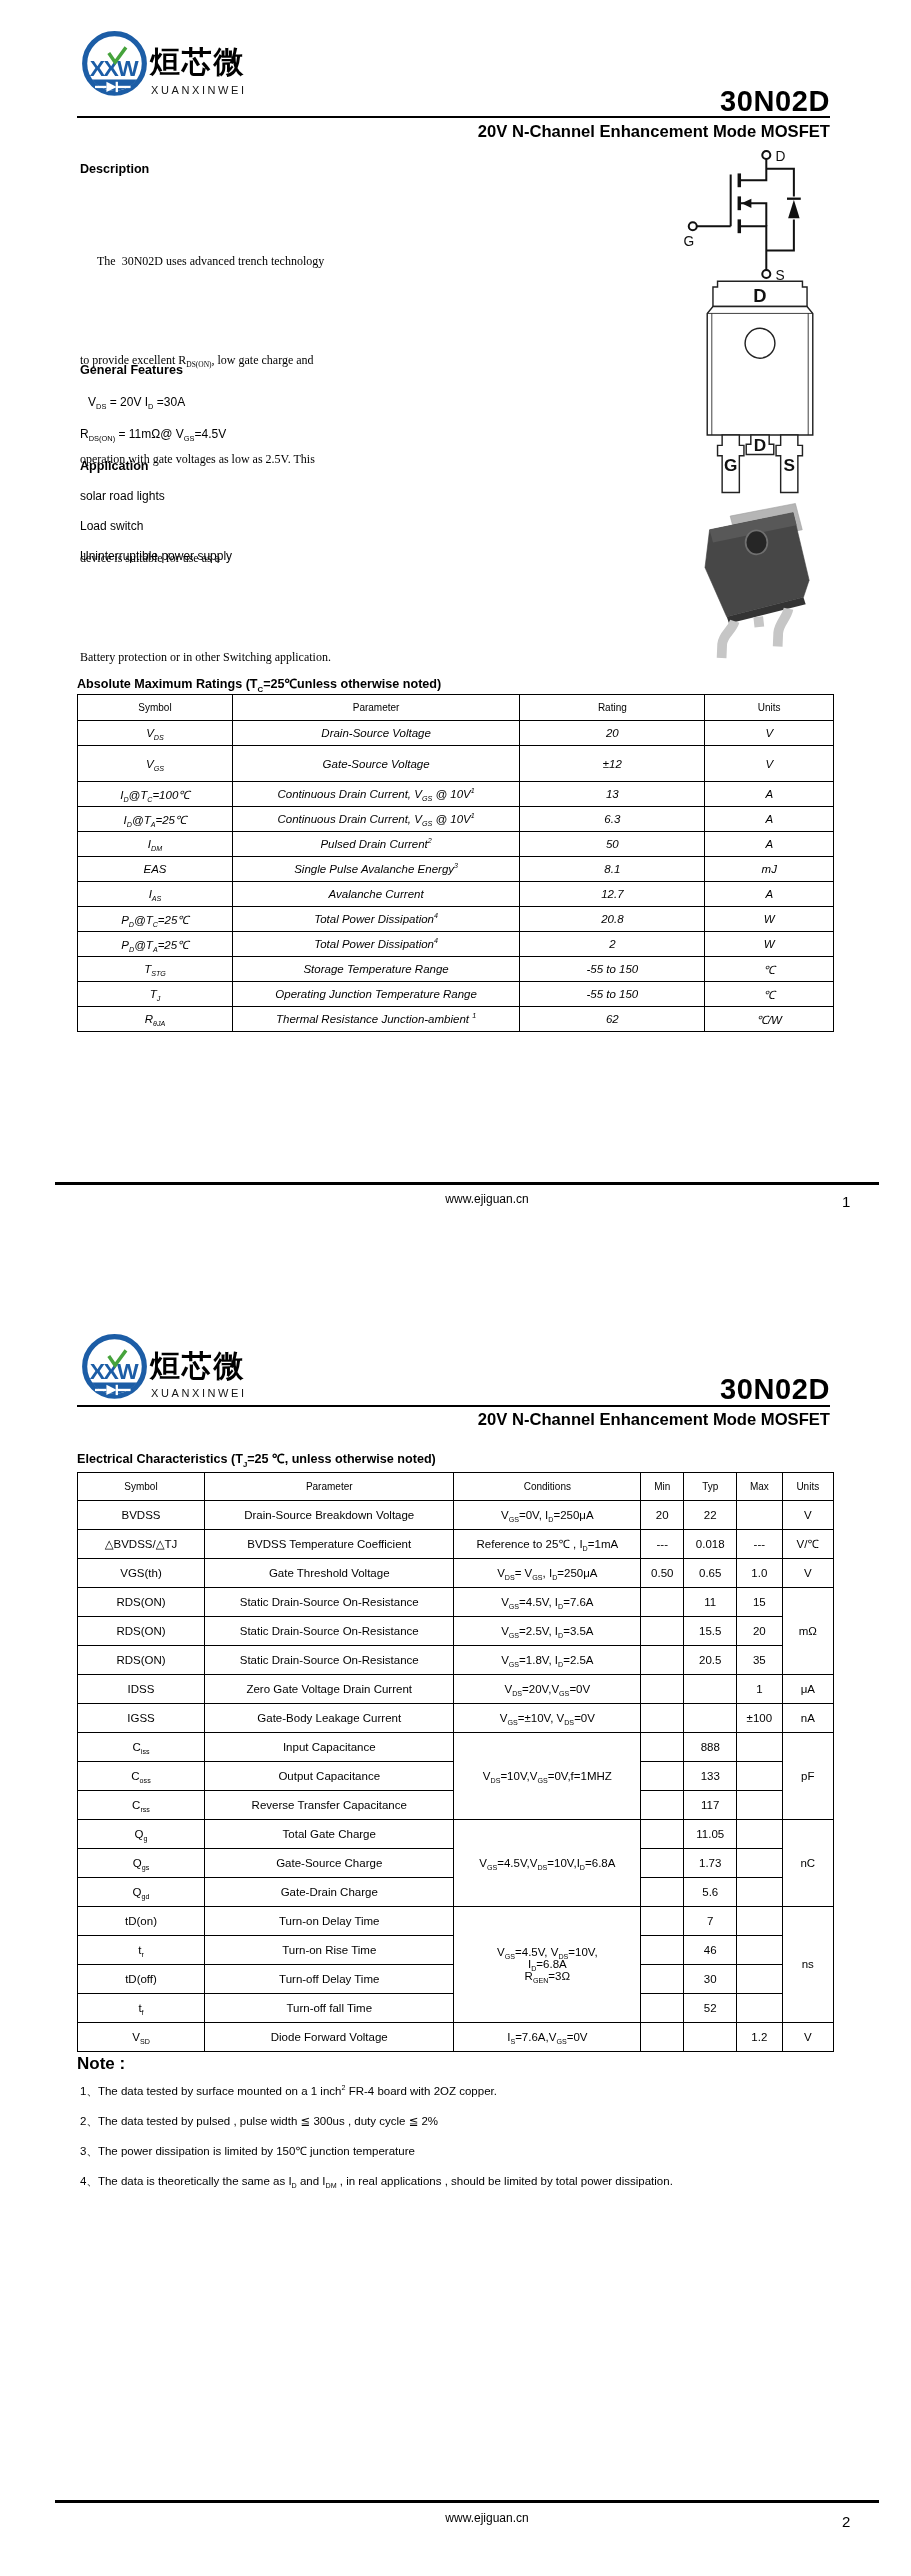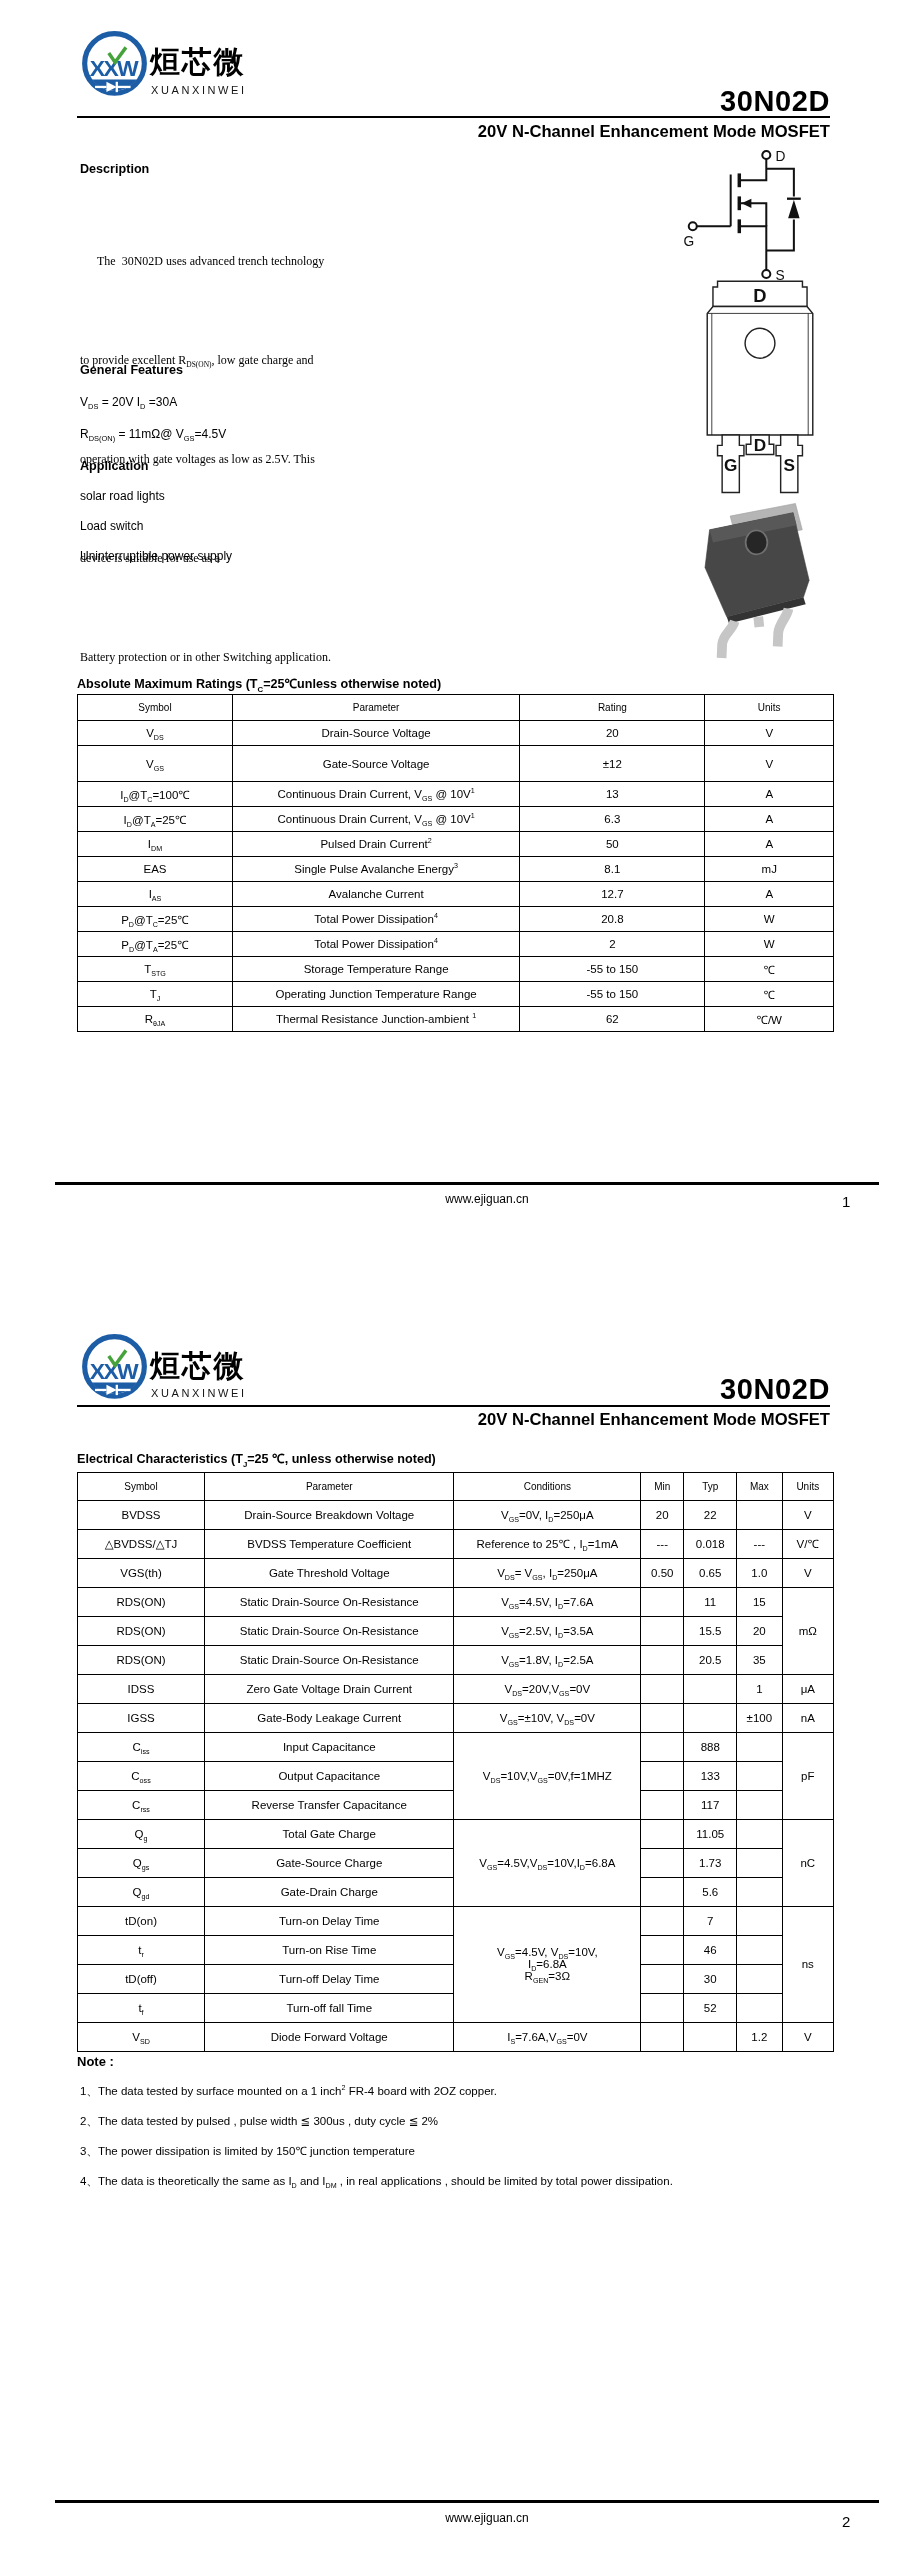--- a/index.html
+++ b/index.html
@@ -19,25 +19,25 @@
   .indent{text-indent:17px;}
   .logo-zh{font-size:30px;font-weight:bold;letter-spacing:1.7px;}
   .logo-en{font-size:11px;letter-spacing:2.6px;color:#141414;}
   sub{font-size:0.62em;line-height:0;}
   sup{font-size:0.62em;line-height:0;}
   table.sheet{border-collapse:collapse;table-layout:fixed;position:absolute;background:#fff;border:1.1px solid #000;}
   table.sheet th,table.sheet td{border:1.1px solid #000;text-align:center;vertical-align:middle;padding:0.6px 2.3px;overflow:hidden;}
   table.sheet th{font-size:10px;font-weight:normal;}
   table.sheet td{font-size:11.5px;}
   #t1{width:757px;} #t2{width:757px;}
-  #t1 tbody tr{height:25px;} #t1 thead tr{height:26px;}
+  #t1 tbody tr{height:25px;font-style:italic;} #t1 thead tr{height:26px;}
   #t2 tbody tr{height:29px;} #t2 thead tr{height:27.5px;}
   .footer-url{font-size:12px;text-align:center;}
   .pagenum{font-size:15px;}
-  .note-h{font-size:13px;font-weight:bold;}
+  .note-h{font-size:17px;font-weight:bold;}
   .notes-block{font-size:11.5px;line-height:30px;}
   svg text{font-family:"Liberation Sans",sans-serif;}
 </style>
 </head>
 <body>
 
 <section>
 
   <svg class="abs" style="left:80px;top:29px" width="69" height="70" viewBox="0 0 120 122">
     <circle cx="60" cy="60" r="52" fill="#ffffff" stroke="#1c5da6" stroke-width="9"></circle>
@@ -64,21 +64,21 @@
   <div class="abs h1" style="left:80px;top:162px">Description</div>
   <div class="abs body-block" style="left:80px;top:179px">
     <div class="indent">The  30N02D uses advanced trench technology</div>
     <div>to provide excellent R<sub>DS(ON)</sub>, low gate charge and</div>
     <div>operation with gate voltages as low as 2.5V. This</div>
     <div>device is suitable for use as a</div>
     <div>Battery protection or in other Switching application.</div>
   </div>
 
   <div class="abs h1" style="left:80px;top:363px">General Features</div>
-  <div class="abs feat" style="left:80px;top:395px">V<sub>DS</sub> = 20V  I<sub>D</sub> =30A</div>
+  <div class="abs feat" style="left:88px;top:395px">V<sub>DS</sub> = 20V  I<sub>D</sub> =30A</div>
   <div class="abs feat" style="left:80px;top:427px">R<sub>DS(ON)</sub> = 11mΩ@ V<sub>GS</sub>=4.5V</div>
 
   <div class="abs h1" style="left:80px;top:459px">Application</div>
   <div class="abs app-block" style="left:80px;top:481px">
     <div>solar road lights</div>
     <div>Load switch</div>
     <div>Uninterruptible power supply</div>
   </div>
 
   <svg class="abs" style="left:680px;top:147px" width="141" height="135" viewBox="0 0 245 235">

